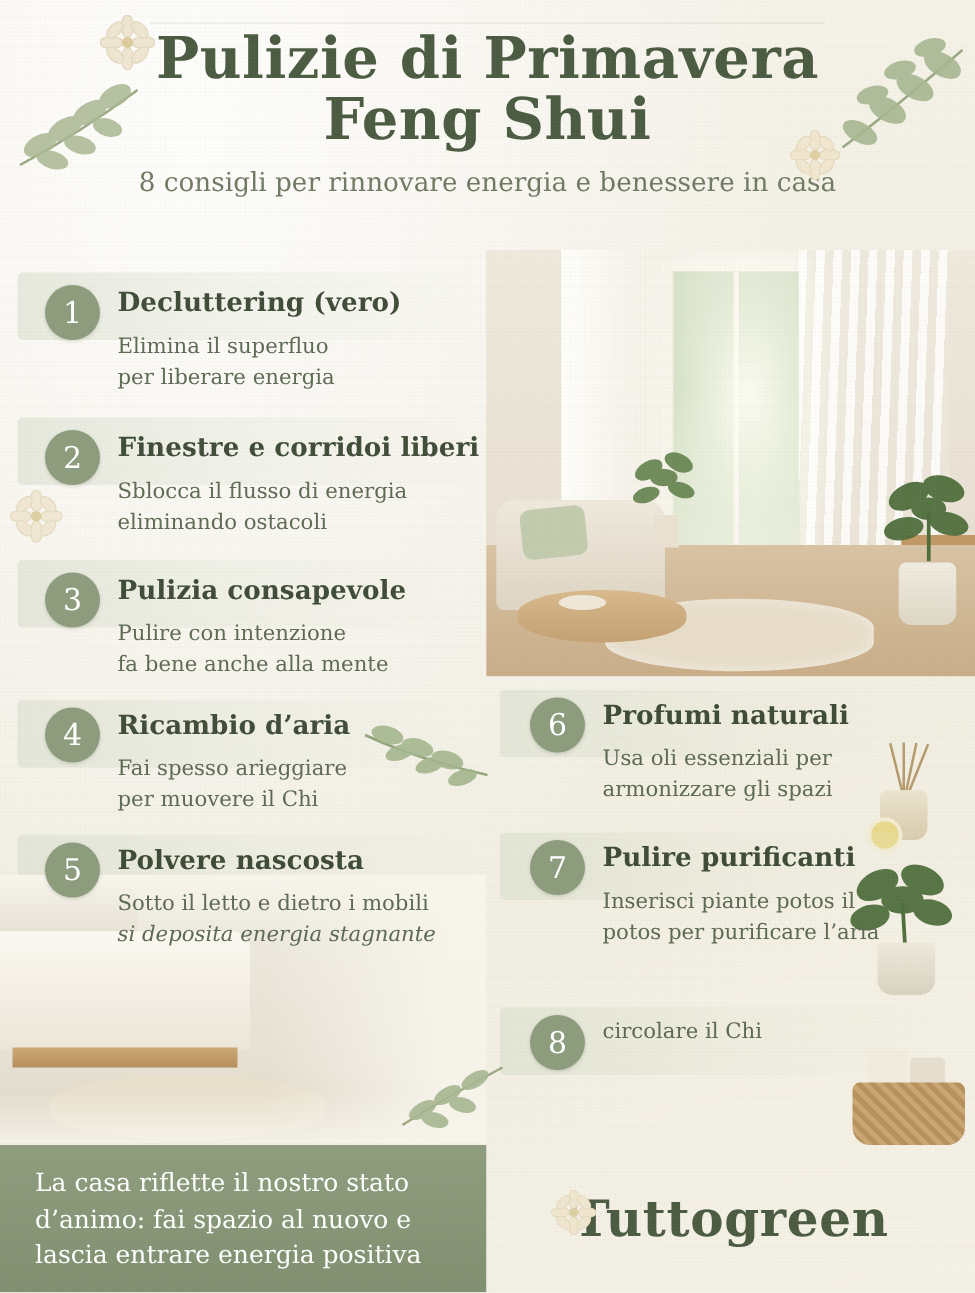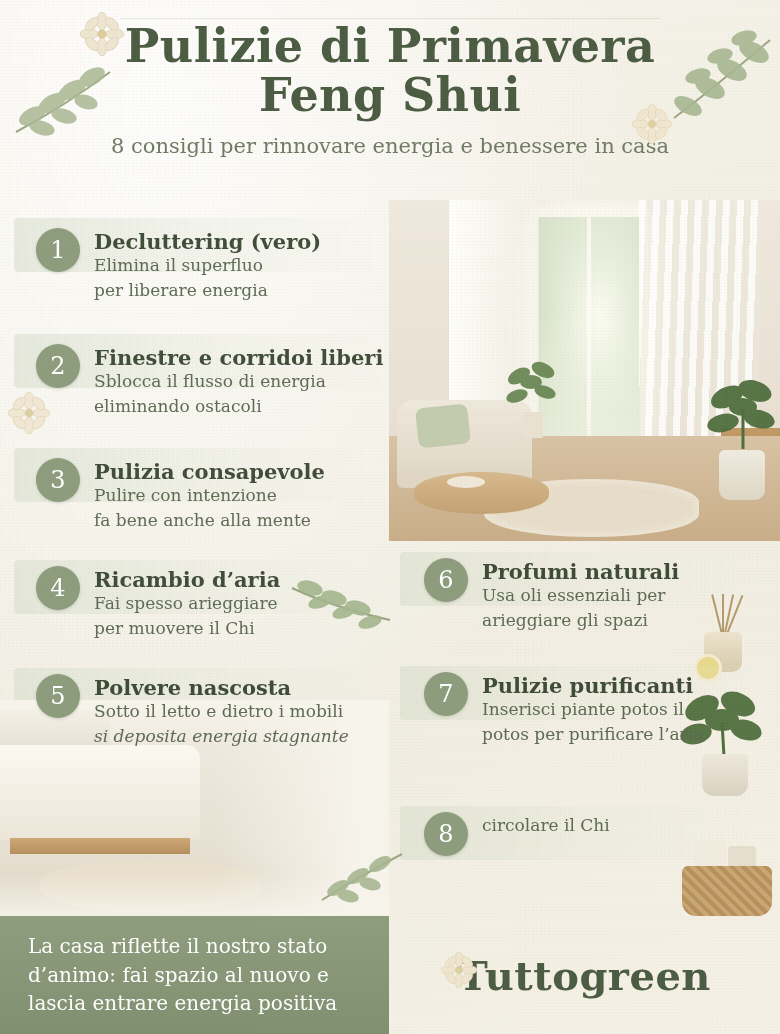--- a/index.html
+++ b/index.html
@@ -170,21 +170,21 @@
     font-size: 21px;
     color: #3f4c38;
     line-height: 1.15;
     margin-top: 2px;
   }
   .tip-body {
     font-family: "DejaVu Serif", serif;
     font-size: 17px;
     color: #5d6a54;
     line-height: 1.35;
-    margin-top: 0;
+    margin-top: 12px;
   }
 
   
   .photo-bedroom {
     position: absolute;
     left: 0; top: 700px; width: 389px; height: 215px;
     overflow: hidden;
   }
   .bd-wall { position: absolute; inset: 0; background: linear-gradient(180deg, #f0ece2 0%, #e6e0d2 70%, #ddd4c2 100%); }
   .bd-bed {
@@ -498,38 +498,38 @@
       <ellipse cx="52" cy="44" rx="11" ry="6" transform="rotate(14 52 44)"></ellipse>
     </g>
   </svg>
 
   <div class="tip-band-r" style="left:400px; top:552px; width:348px; height:54px;"></div>
   <div class="tip" style="left:424px; top:558px; width:340px; z-index:4;">
     <div class="num-circle">6</div>
     <div class="tip-text">
       <div class="tip-title">Profumi naturali</div>
       <div class="tip-body">Usa oli essenziali per</div>
-      <div class="tip-body" style="margin-top:2px;">arieggiare gli spazi</div>
+      <div class="tip-body" style="margin-top:2px;">armonizzare gli spazi</div>
     </div>
   </div>
 
   <div class="diffuser">
     <div class="df-stick" style="left:28px; transform:rotate(-14deg);"></div>
     <div class="df-stick" style="left:34px; transform:rotate(0deg);"></div>
     <div class="df-stick" style="left:40px; transform:rotate(12deg);"></div>
     <div class="df-stick" style="left:46px; transform:rotate(22deg);"></div>
     <div class="df-bottle"></div>
     <div class="df-lemon"></div>
   </div>
 
   <div class="tip-band-r" style="left:400px; top:666px; width:356px; height:54px;"></div>
   <div class="tip" style="left:424px; top:672px; width:340px; z-index:4;">
     <div class="num-circle">7</div>
     <div class="tip-text">
-      <div class="tip-title">Pulizie purificanti</div>
+      <div class="tip-title">Pulire purificanti</div>
       <div class="tip-body">Inserisci piante potos il</div>
       <div class="tip-body" style="margin-top:2px;text-align:right;">potos per purificare l’aria</div>
     </div>
   </div>
 
   <div class="monstera">
     <svg width="96" height="80" viewBox="0 0 96 80" style="position:absolute; left:0; top:0;">
       <g fill="#4f6e3d" opacity="0.95">
         <ellipse cx="26" cy="20" rx="18" ry="11" transform="rotate(-28 26 20)"></ellipse>
         <ellipse cx="62" cy="16" rx="18" ry="11" transform="rotate(24 62 16)"></ellipse>

